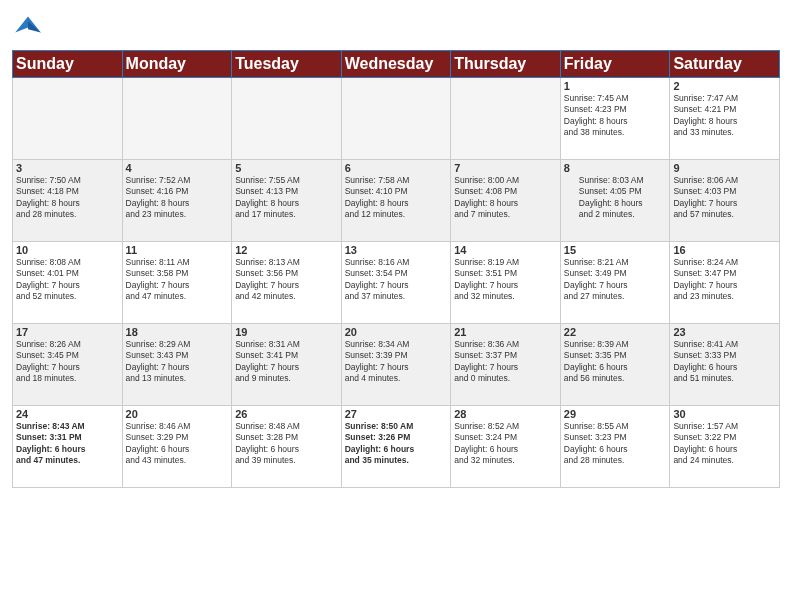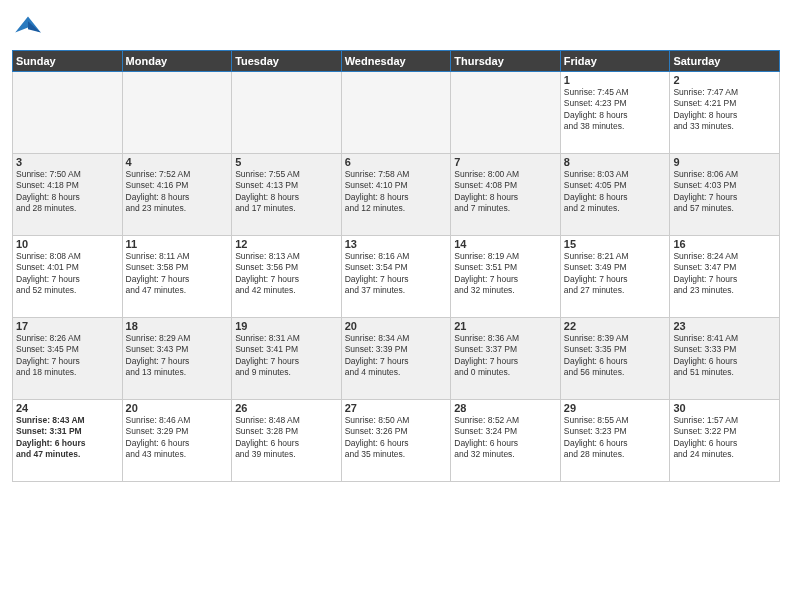--- a/index.html
+++ b/index.html
@@ -49,23 +49,23 @@
       font-size: 14px;
       color: #555;
       margin-top: 2px;
     }
     table {
       width: 100%;
       border-collapse: collapse;
       table-layout: fixed;
     }
     th {
-      background-color: #404040;
+      background-color: #7f1d1d;
       color: #fff;
-      font-size: 11px;
+      font-size: 16px;
       font-weight: bold;
       padding: 4px 3px;
       text-align: left;
       border: 1px solid #2a7abf;
     }
     td {
       border: 1px solid #ccc;
       vertical-align: top;
       padding: 2px 3px;
       font-size: 9px;
@@ -177,21 +177,21 @@
           </td>
           <td class="shaded">
             <span class="day-num">7</span>
             <div class="day-info" style="white-space: pre-line;">Sunrise: 8:00 AM
 Sunset: 4:08 PM
 Daylight: 8 hours
 and 7 minutes.</div>
           </td>
           <td class="shaded">
             <span class="day-num">8</span>
-            <div class="day-info" style="white-space: pre-line;">Sunrise: 8:03 AM
+            <div class="day-info" style="white-space: pre-line; margin-left: 15px;">Sunrise: 8:03 AM
 Sunset: 4:05 PM
 Daylight: 8 hours
 and 2 minutes.</div>
           </td>
           <td class="shaded">
             <span class="day-num">9</span>
             <div class="day-info" style="white-space: pre-line;">Sunrise: 8:06 AM
 Sunset: 4:03 PM
 Daylight: 7 hours
 and 57 minutes.</div>
@@ -316,21 +316,21 @@
           </td>
           <td>
             <span class="day-num">26</span>
             <div class="day-info" style="white-space: pre-line;">Sunrise: 8:48 AM
 Sunset: 3:28 PM
 Daylight: 6 hours
 and 39 minutes.</div>
           </td>
           <td>
             <span class="day-num">27</span>
-            <div class="day-info" style="white-space: pre-line;">Sunrise: 8:50 AM
+            <div class="day-info" style="white-space: pre-line; font-weight: bold;">Sunrise: 8:50 AM
 Sunset: 3:26 PM
 Daylight: 6 hours
 and 35 minutes.</div>
           </td>
           <td>
             <span class="day-num">28</span>
             <div class="day-info" style="white-space: pre-line;">Sunrise: 8:52 AM
 Sunset: 3:24 PM
 Daylight: 6 hours
 and 32 minutes.</div>

